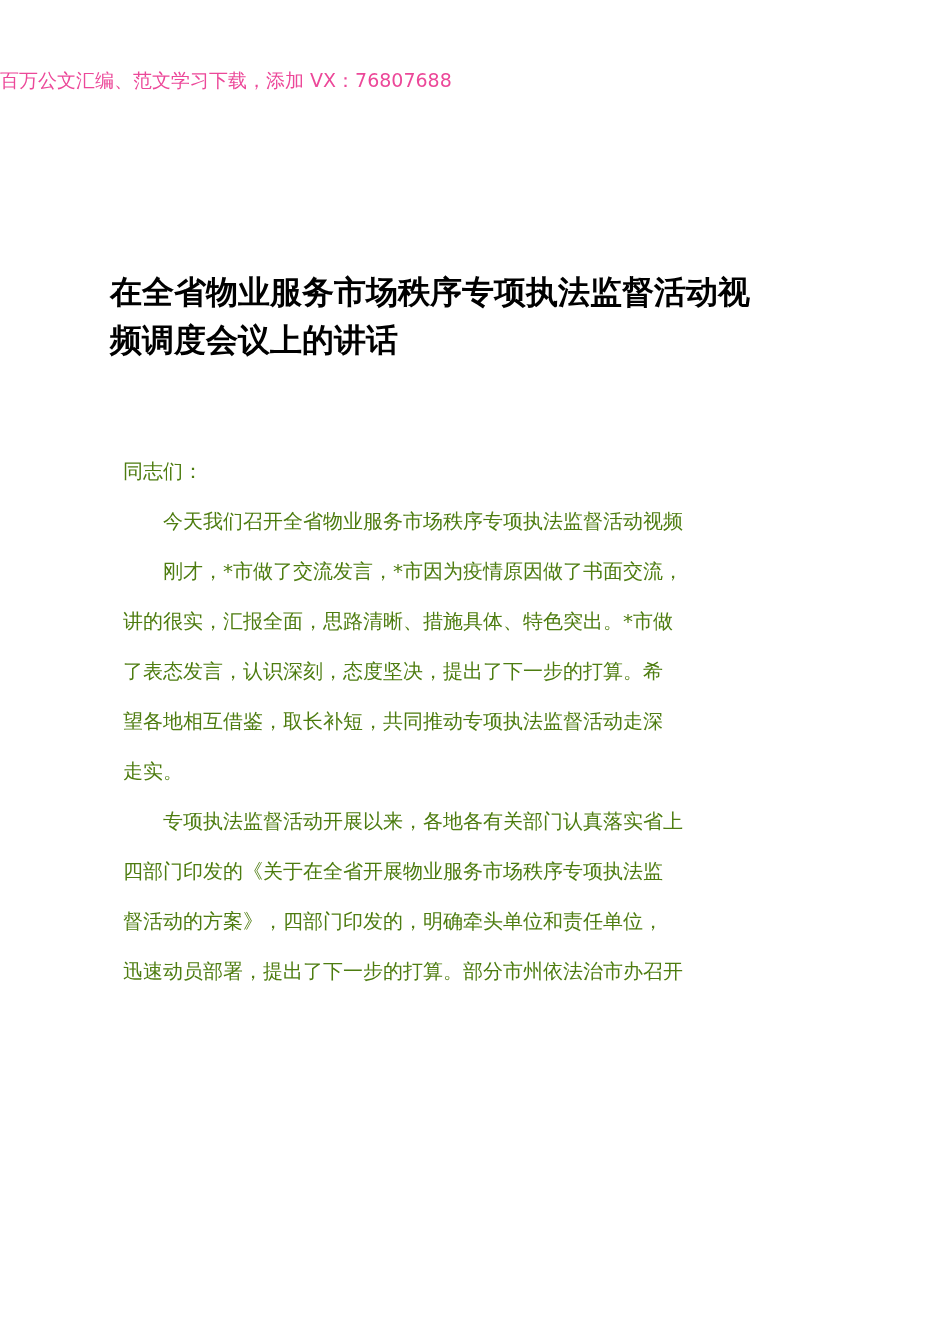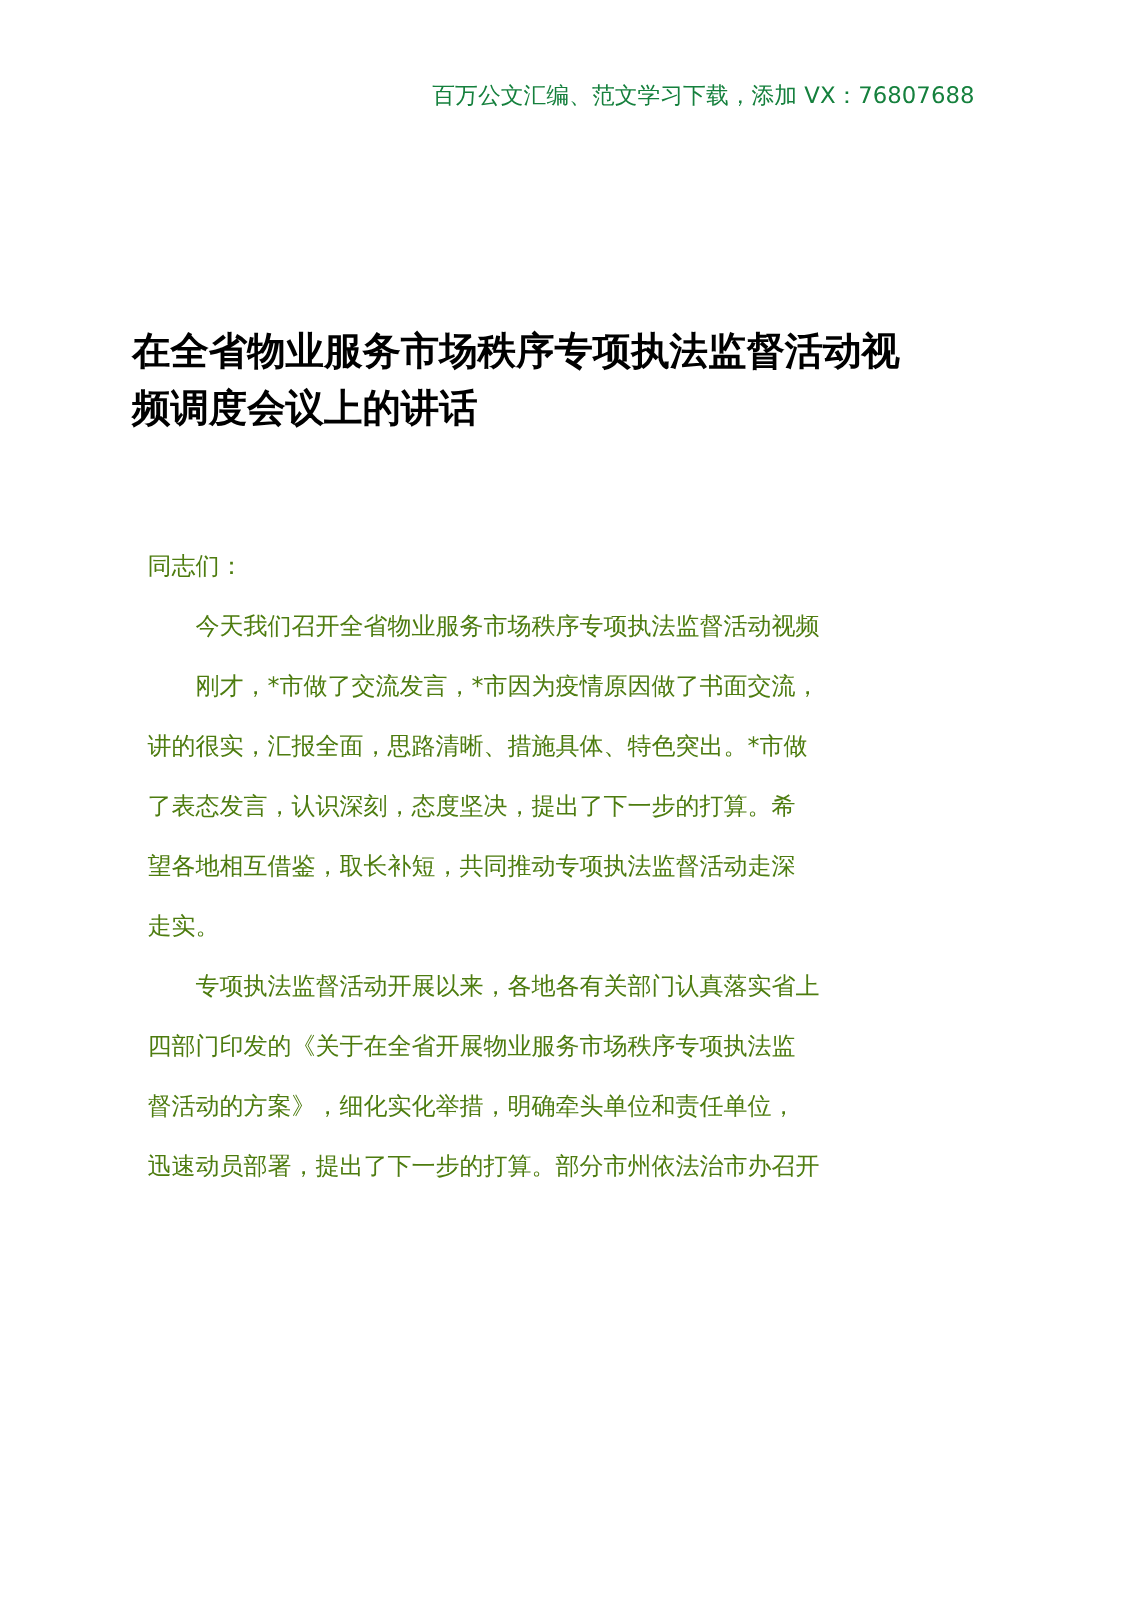--- a/index.html
+++ b/index.html
@@ -12,22 +12,22 @@
       height: 1344px;
       position: relative;
       overflow: hidden;
       font-family: "DejaVu Sans", "Liberation Sans", sans-serif;
     }
     .header-note {
       position: absolute;
       top: 66px;
       left: 0;
       width: 812px;
-      text-align: right;
-      color: #15803d;
+      text-align: left;
+      color: #ec4899;
       font-size: 19px;
       line-height: 28px;
       letter-spacing: 0px;
     }
     .doc-title {
       position: absolute;
       top: 268px;
       left: 110px;
       width: 730px;
       color: #000000;
@@ -82,16 +82,16 @@
     <span class="line">了表态发言，认识深刻，态度坚决，提出了下一步的打算。希</span>
     <span class="line">望各地相互借鉴，取长补短，共同推动专项执法监督活动走深</span>
     <span class="line">走实。</span>
   </p>
 
   <p class="indent">
     <span class="line">专项执法监督活动开展以来，各地各有关部门认真落实省上</span>
   </p>
   <p>
     <span class="line">四部门印发的《关于在全省开展物业服务市场秩序专项执法监</span>
-    <span class="line">督活动的方案》，细化实化举措，明确牵头单位和责任单位，</span>
+    <span class="line">督活动的方案》，四部门印发的，明确牵头单位和责任单位，</span>
     <span class="line">迅速动员部署，提出了下一步的打算。部分市州依法治市办召开</span>
   </p>
 </div>
 
 </body></html>

